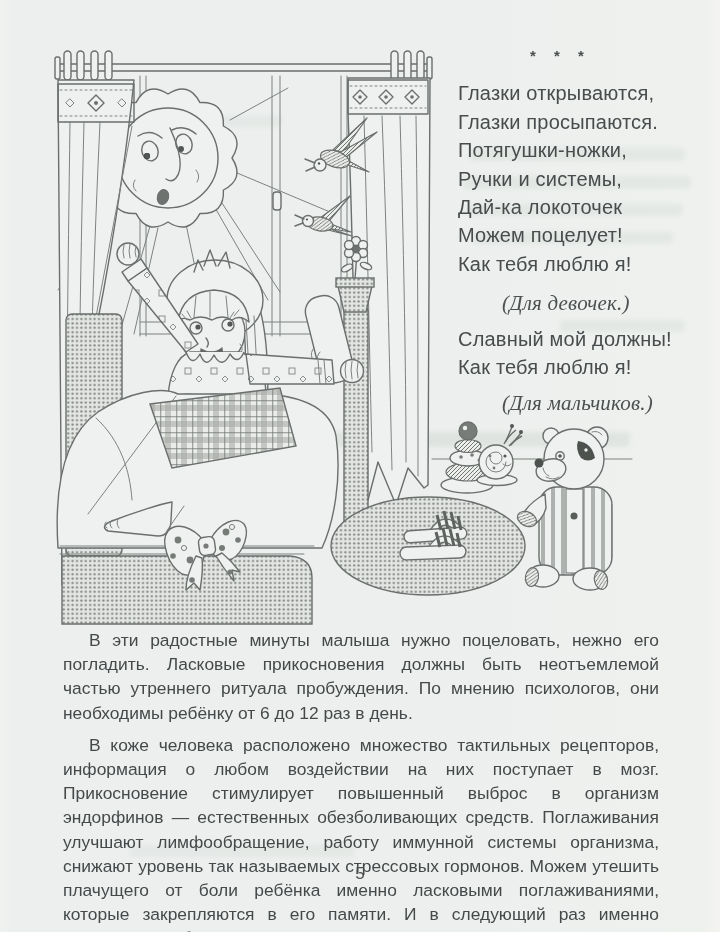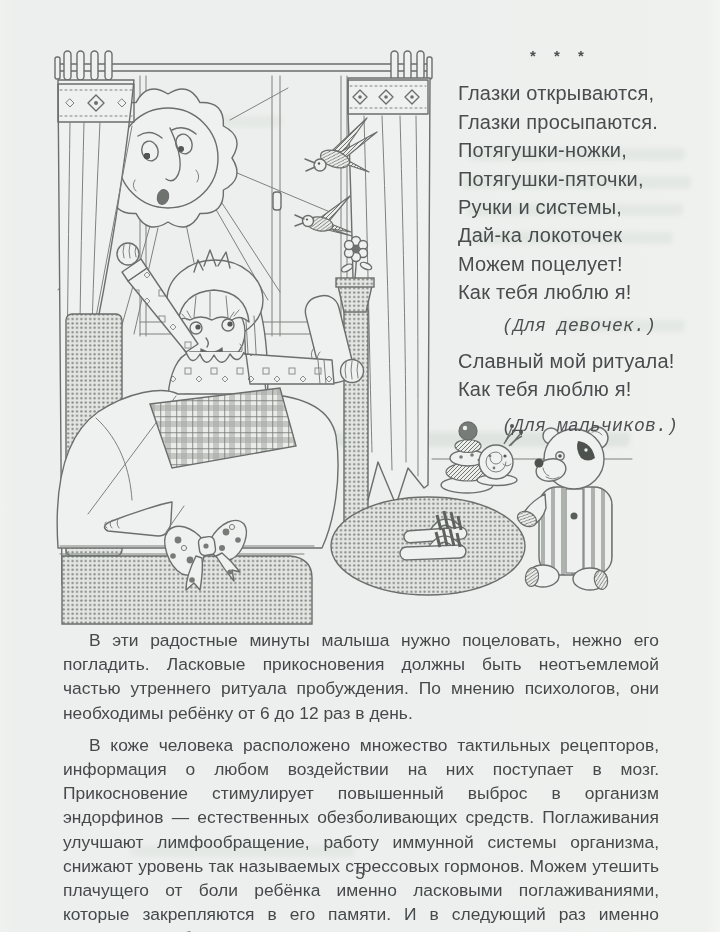--- a/index.html
+++ b/index.html
@@ -10,22 +10,22 @@
   #illu{position:absolute;left:0;top:0;z-index:1;}
   .ln{fill:none;stroke:#6a6e6c;stroke-width:1.4;stroke-linecap:round;stroke-linejoin:round;}
   .th{fill:none;stroke:#7d827f;stroke-width:1;stroke-linecap:round;}
   .fw{fill:#eff1f0;stroke:#6a6e6c;stroke-width:1.4;stroke-linejoin:round;}
   .fd{fill:url(#dots);stroke:#6a6e6c;stroke-width:1.4;}
   .fh{fill:url(#hatch);stroke:#6a6e6c;stroke-width:1.2;stroke-linejoin:round;}
   .fp{fill:url(#pj);stroke:#6a6e6c;stroke-width:1.4;stroke-linejoin:round;}
   .poem{position:absolute;left:458px;top:42px;width:260px;z-index:2;
     font-size:20px;line-height:28.4px;color:#484c4d;letter-spacing:.2px;}
   .stars{font-size:15px;font-weight:bold;letter-spacing:7px;color:#4a4e4f;margin:0 0 9px 72px;}
-  .pnote{font-style:italic;font-family:Liberation Mono, monospace;
-    font-size:18px;padding-left:44px;margin:5px 0 7px 0;color:#4c5051;}
+  .pnote{font-style:italic;font-family:Liberation Serif, serif;
+    font-size:21px;padding-left:44px;margin:11px 0 7px 0;color:#4c5051;}
   .bodytext{position:absolute;left:55px;top:620px;width:612px;z-index:2;
     font-size:17.4px;line-height:24.2px;text-align:justify;color:#45494a;}
   .bodytext p{margin:8px;text-indent:26px;}
   .pageno{position:absolute;left:0;top:864px;width:720px;text-align:center;
     font-size:17px;color:#4a4e4f;z-index:2;}
 </style>
 </head>
 <body>
 
 <div id="page">
@@ -303,27 +303,26 @@
       <ellipse cx="590" cy="579" rx="17" ry="11" class="fw"></ellipse>
       <ellipse cx="601" cy="580" rx="6.5" ry="9.5" transform="rotate(-12 601 580)" class="fh"></ellipse>
     </g>
   </svg>
 
   <div class="poem">
     <div class="stars">* * *</div>
     <div>Глазки открываются,</div>
     <div>Глазки просыпаются.</div>
     <div>Потягушки-ножки,</div>
-    <div>Потягушки-пяточки,</div>
     <div>Ручки и системы,</div>
     <div>Дай-ка локоточек</div>
     <div>Можем поцелует!</div>
     <div>Как тебя люблю я!</div>
     <div class="pnote">(Для девочек.)</div>
-    <div>Славный мой ритуала!</div>
+    <div>Славный мой должны!</div>
     <div>Как тебя люблю я!</div>
     <div class="pnote" style="margin-top:8px">(Для мальчиков.)</div>
   </div>
 
   <div class="bodytext">
     <p>В эти радостные минуты малыша нужно поцеловать, нежно его погладить. Ласковые прикосновения должны быть неотъемлемой частью утреннего ритуала пробуждения. По мнению психологов, они необходимы ребёнку от 6 до 12 раз в день.</p>
     <p>В коже человека расположено множество тактильных рецепторов, информация о любом воздействии на них поступает в мозг. Прикосновение стимулирует повышенный выброс в организм эндорфинов — естественных обезболивающих средств. Поглаживания улучшают лимфообращение, работу иммунной системы организма, снижают уровень так называемых стрессовых гормонов. Можем утешить плачущего от боли ребёнка именно ласковыми поглаживаниями, которые закрепляются в его памяти. И в следующий раз именно поглаживания будут вызывать положительные эмоции.</p>
   </div>
 
   <div class="pageno">5</div>

